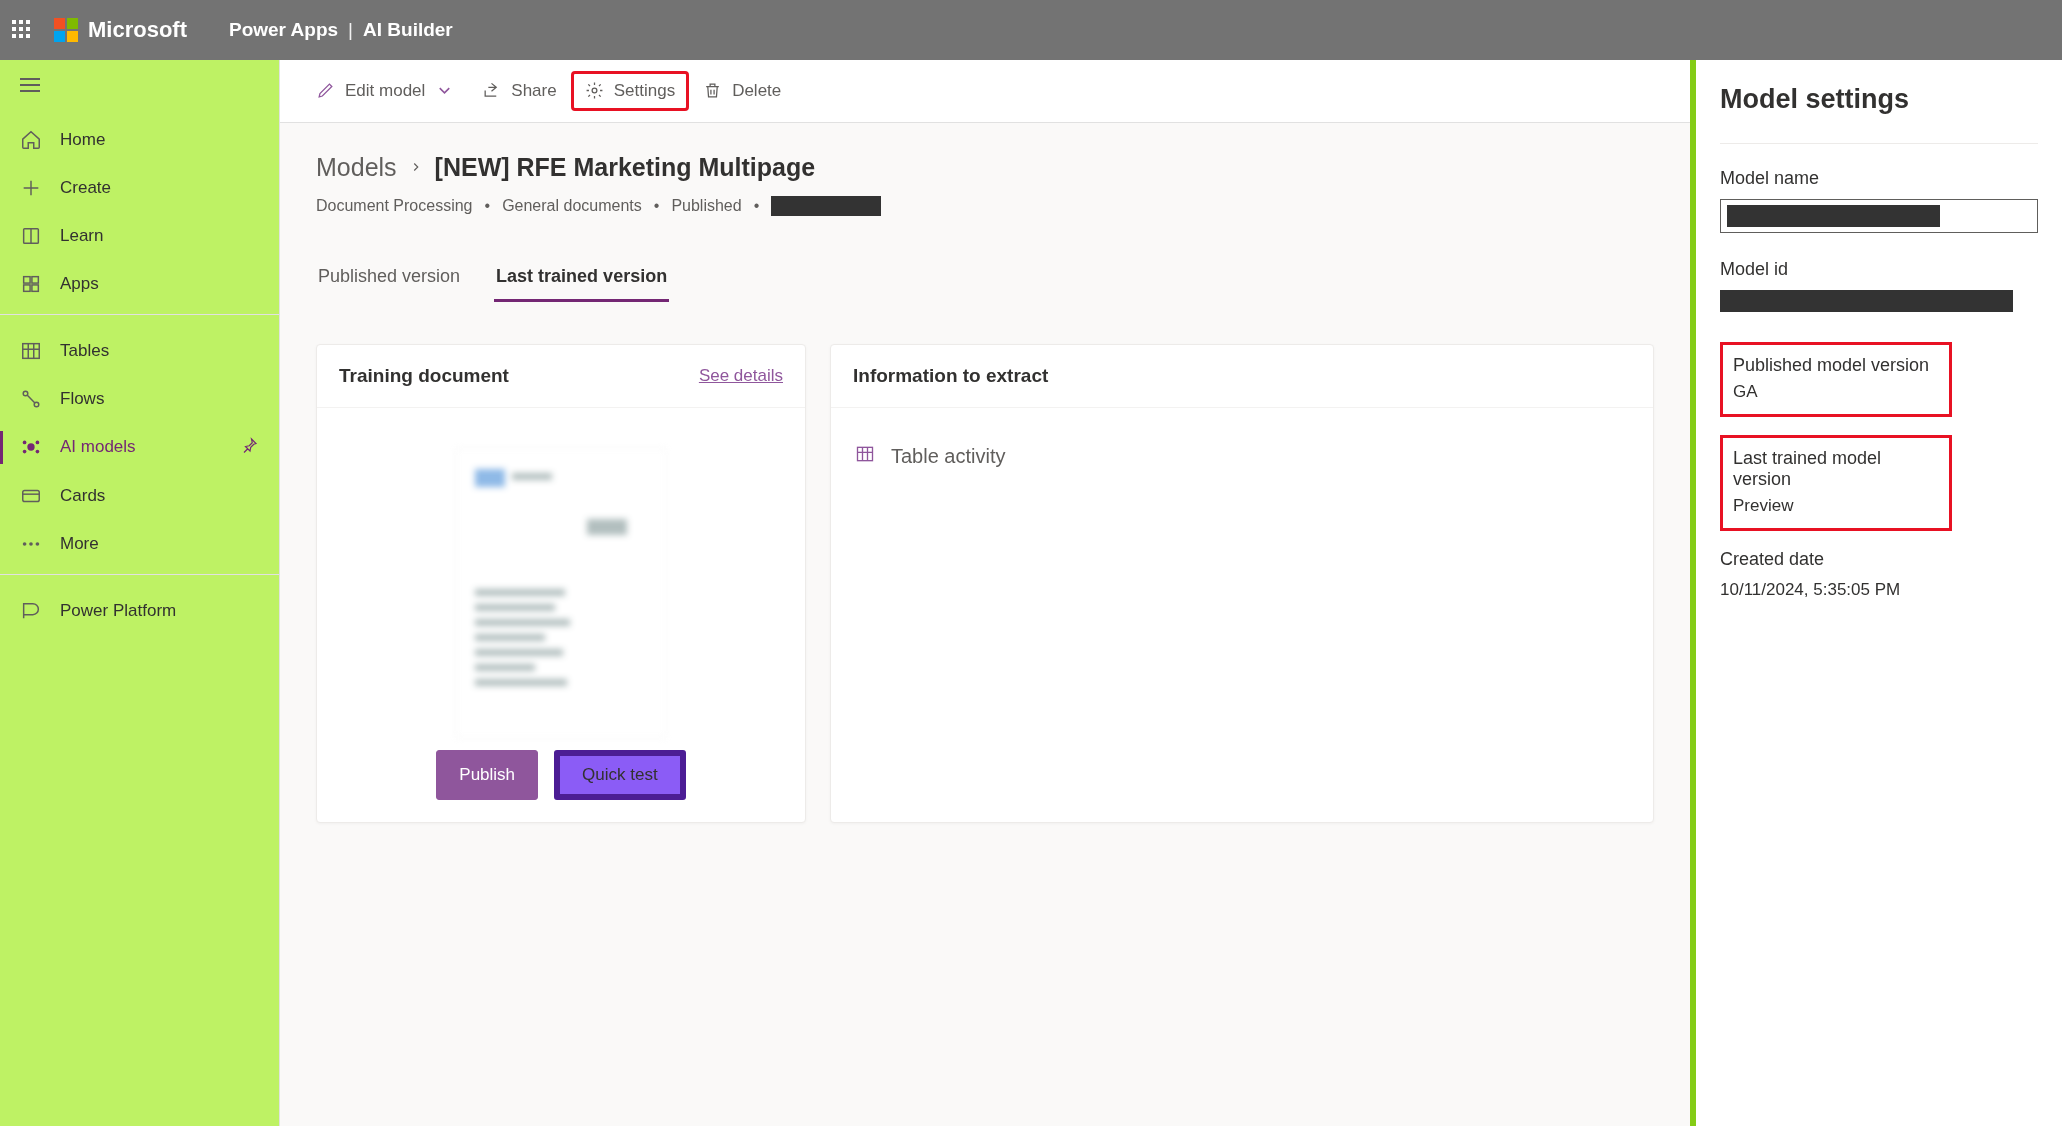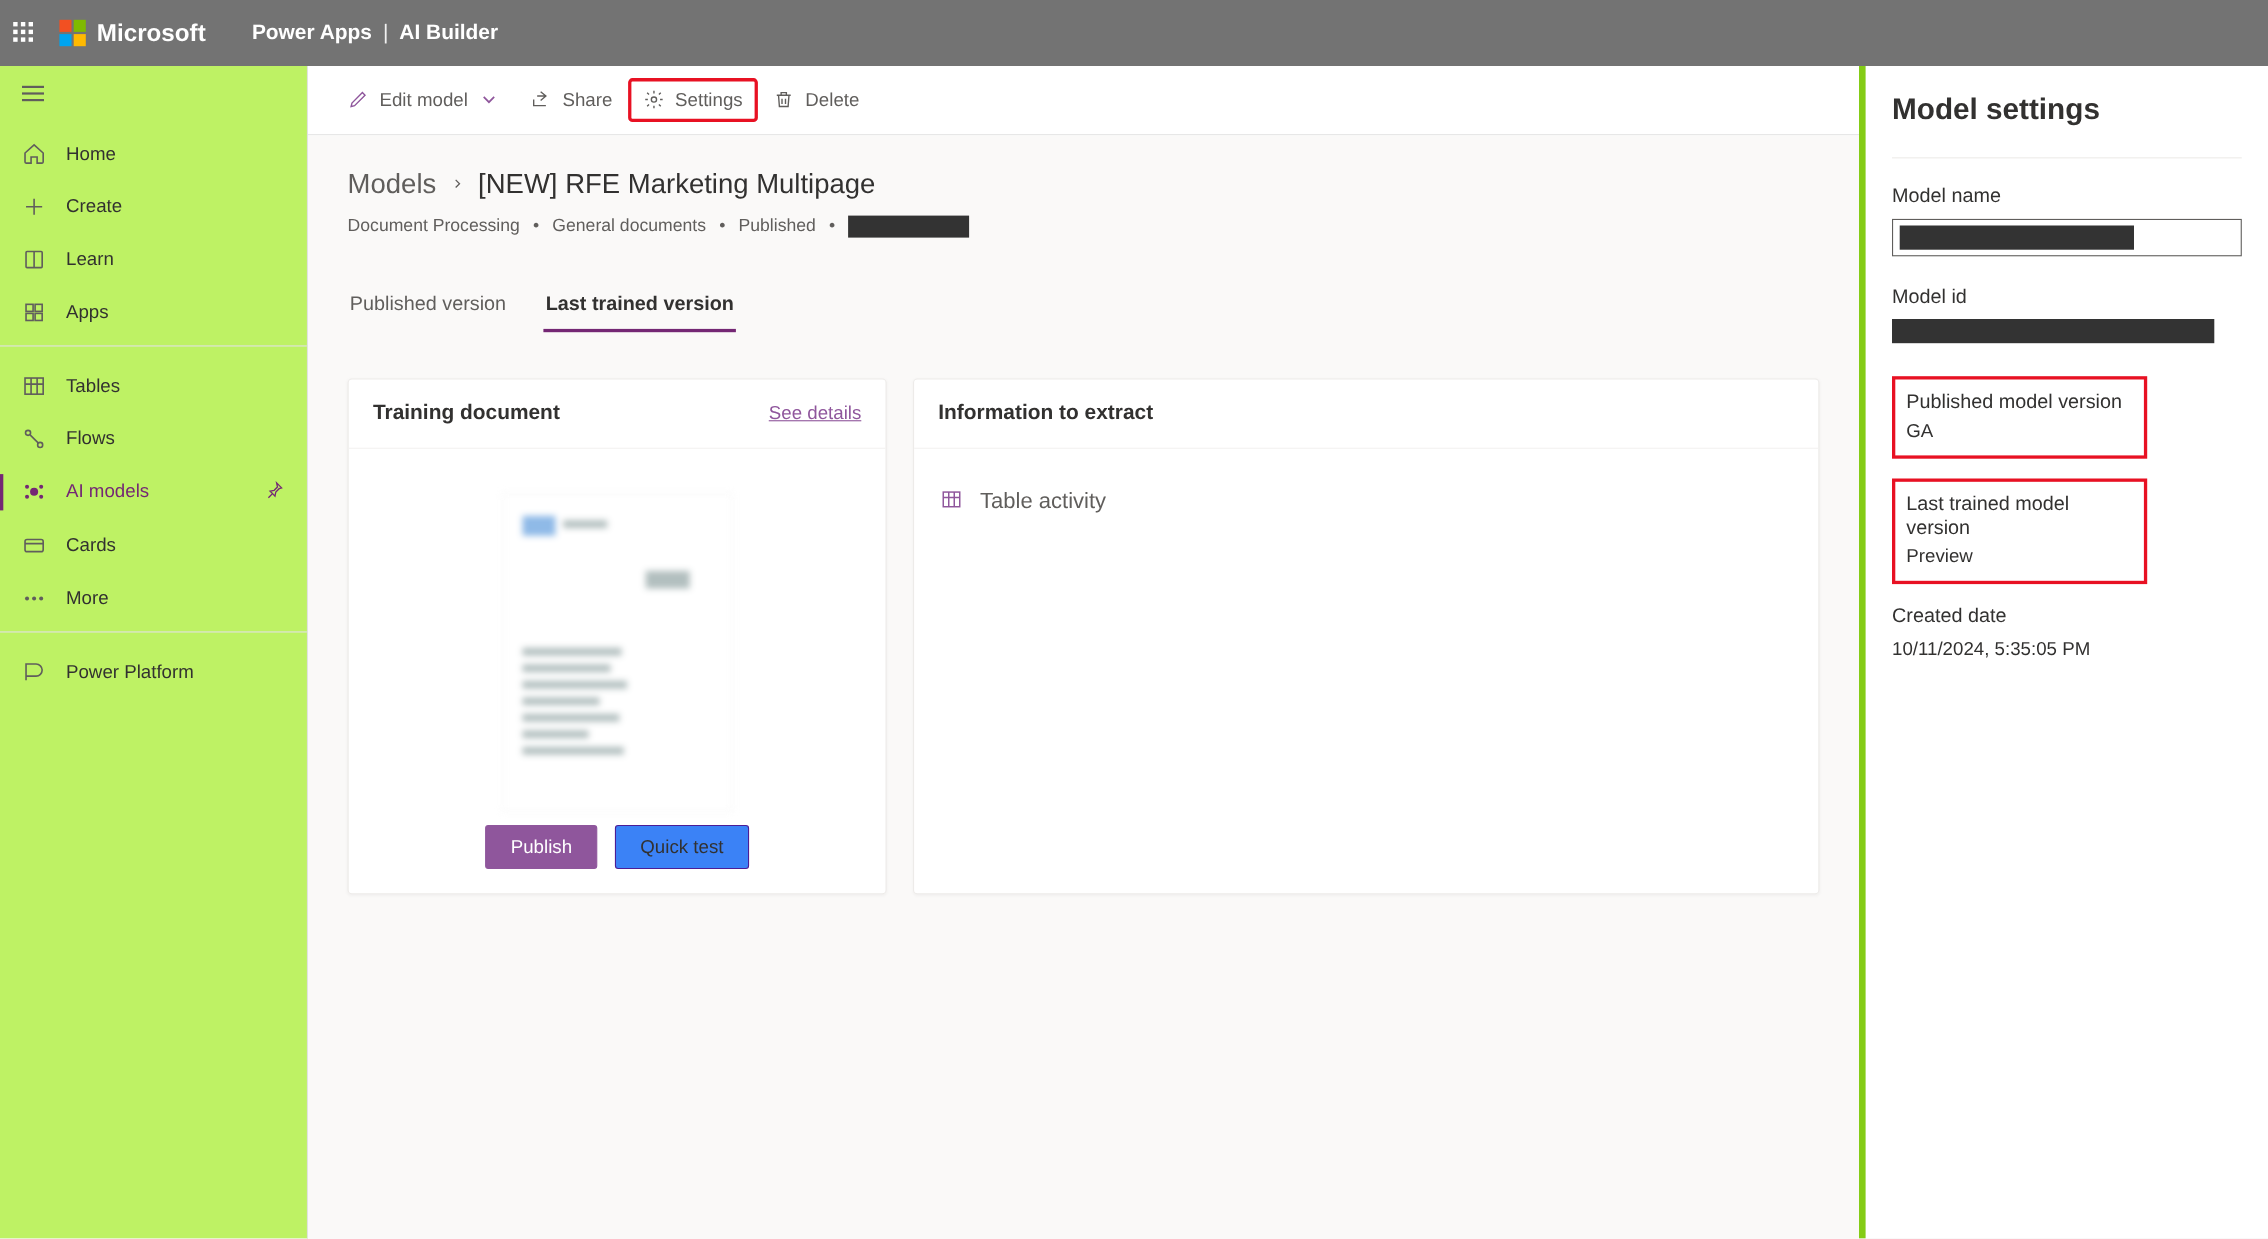--- a/index.html
+++ b/index.html
@@ -166,21 +166,21 @@
       overflow-y:auto;
       background:#faf9f8;
       flex:1;
     }
     .breadcrumb {
       display:flex; align-items:center; gap:12px;
       font-size: 25px;
       color:#605e5c;
     }
     .breadcrumb .bc-current {
-      color:#323130; font-weight:400;
+      color:#323130; font-weight:700;
     }
     .meta-line {
       margin-top: 14px;
       font-size: 16px;
       color:#605e5c;
       display:flex;
       align-items:center;
       gap:8px;
     }
     .meta-line .dot::before { content:"•"; margin:0 4px; }
@@ -264,22 +264,22 @@
       font-size: 17px;
       border-radius: 3px;
       cursor:pointer;
     }
     .btn-primary {
       background:#8f569c;
       border:1px solid #8f569c;
       color:#fff;
     }
     .btn-secondary {
-      background:#3b82f6;
-      border:1px solid #4c1d95;
+      background:#8b5cf6;
+      border:6px solid #4c1d95;
       color:#323130;
     }
 
     
     .rpanel {
       width: 372px;
       background:#fff;
       border-left: 6px solid #84cc16;
       padding: 24px 24px 24px 24px;
       overflow-y:auto;

